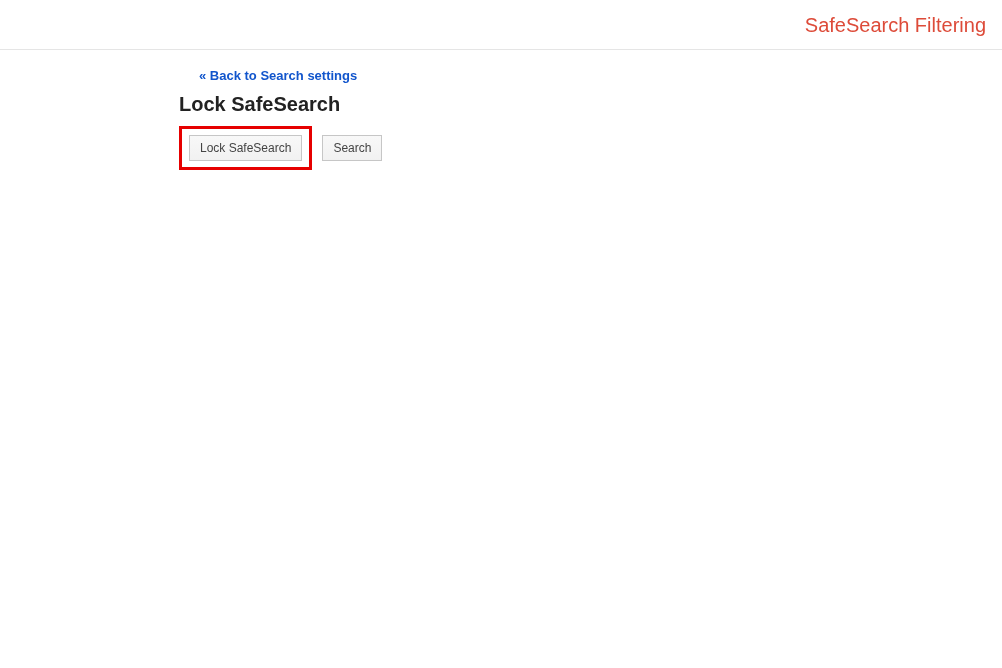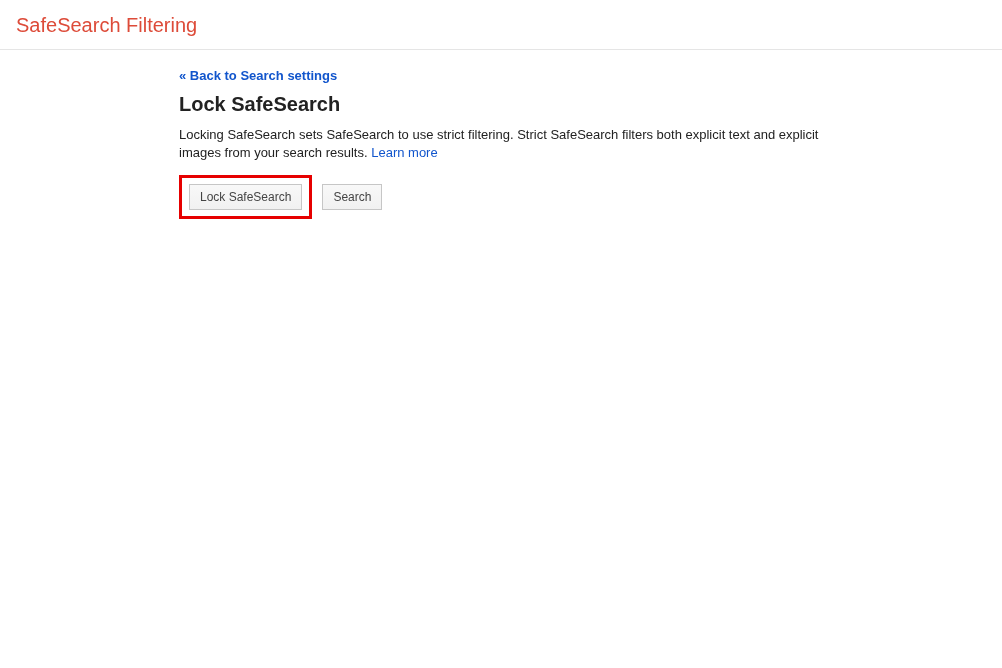--- a/index.html
+++ b/index.html
@@ -8,37 +8,39 @@
       padding: 0;
       font-family: Arial, Helvetica, sans-serif;
       font-size: 13px;
       color: #222;
       background: #fff;
       width: 1002px;
     }
     .header {
       padding: 14px 16px 12px 16px;
       border-bottom: 1px solid #e5e5e5;
+      text-align: right;
     }
     .header-title {
       color: #dd4b39;
       font-size: 20px;
       font-weight: 400;
     }
     .content {
       margin-left: 179px;
       margin-top: 18px;
       max-width: 640px;
     }
     .back-link {
       color: #1155cc;
       font-size: 13px;
       font-weight: bold;
       text-decoration: none;
       cursor: pointer;
+      margin-left: 20px;
     }
     .page-heading {
       font-size: 20px;
       font-weight: bold;
       color: #222;
       margin: 10px 0 10px 0;
     }
     .description {
       font-size: 13px;
       color: #222;
@@ -76,23 +78,20 @@
 
 <div class="header">
   <span class="header-title">SafeSearch Filtering</span>
 </div>
 
 <div class="content">
   <a class="back-link">« Back to Search settings</a>
 
   <div class="page-heading">Lock SafeSearch</div>
 
-  <div class="description">
-    <span>Locking SafeSearch sets SafeSearch to use strict filtering. Strict SafeSearch filters both explicit text and explicit images from your search results. </span><a class="learn-more">Learn more</a>
-  </div>
 
   <div class="button-row">
     <span class="highlight-wrapper">
       <button class="std-btn">Lock SafeSearch</button>
     </span>
     <button class="std-btn">Search</button>
   </div>
 </div>
 
 </body></html>

